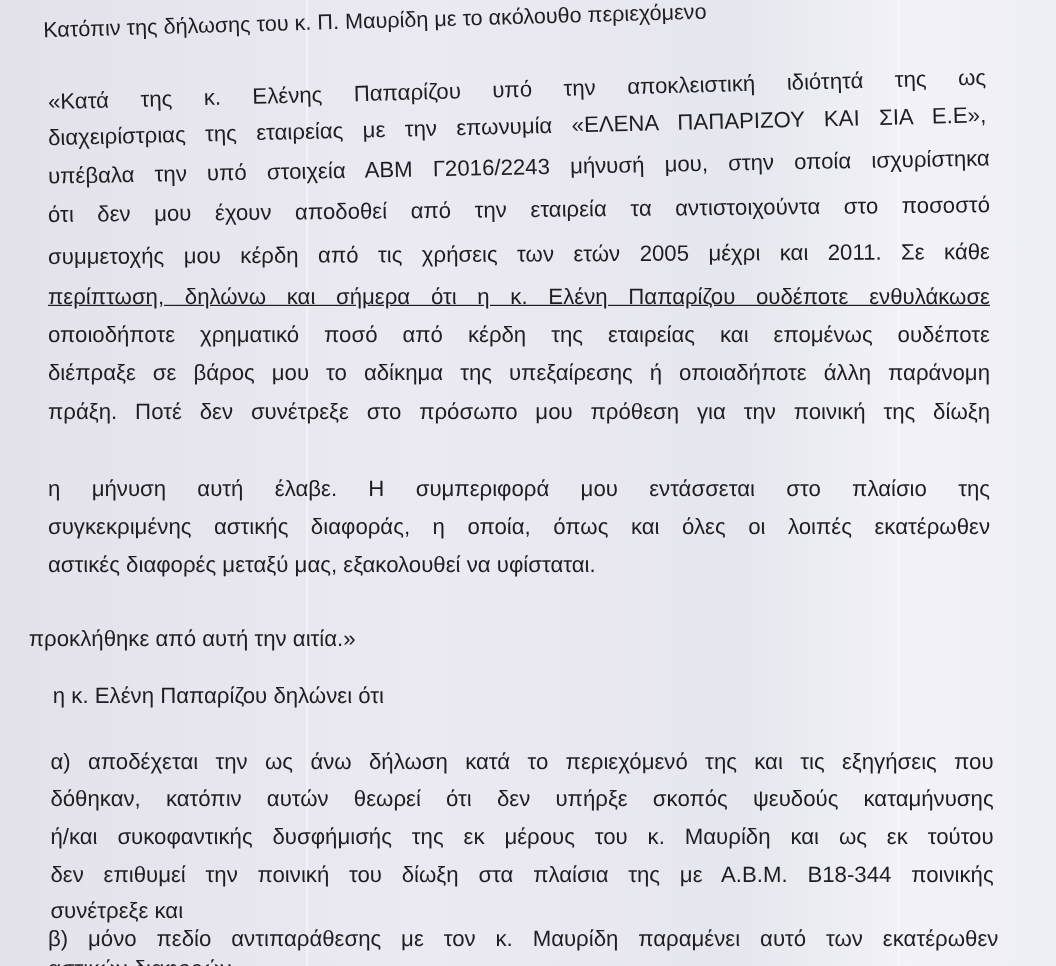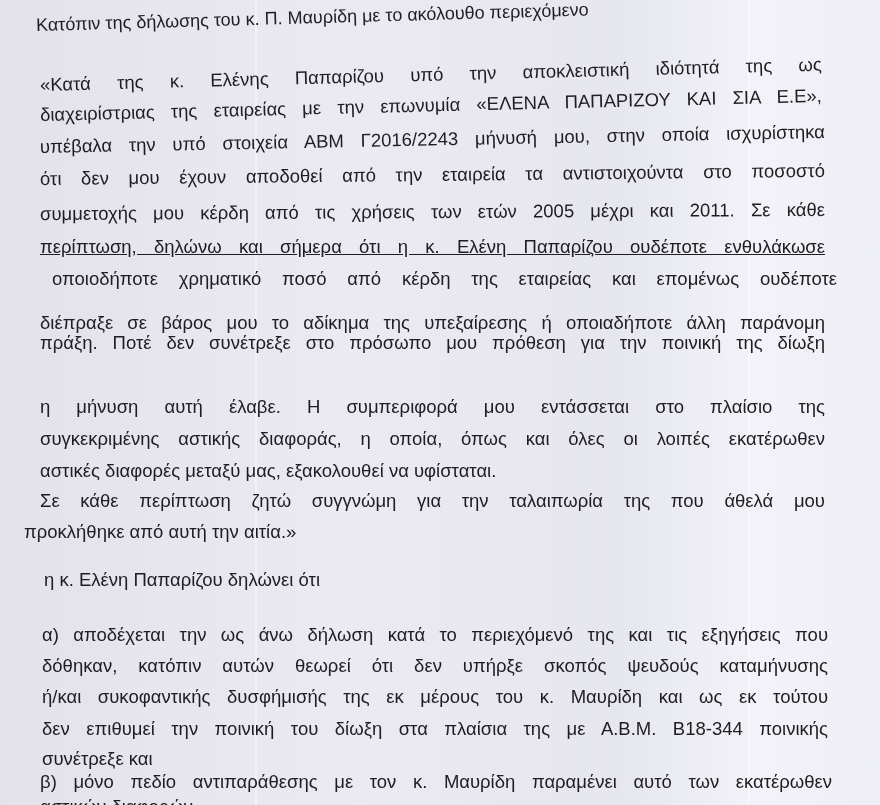--- a/index.html
+++ b/index.html
@@ -30,27 +30,26 @@
   <div class="fold" style="left:748px"></div>
 
   <div class="line heading" style="left:36px; top:14px; transform: rotate(-1.6deg);">Κατόπιν της δήλωσης του κ. Π. Μαυρίδη με το ακόλουθο περιεχόμενο</div>
 
   <div class="line justify" style="left:40px; top:74px; width:782px; transform: rotate(-1.5deg);">«Κατά της κ. Ελένης Παπαρίζου υπό την αποκλειστική ιδιότητά της ως</div>
   <div class="line justify" style="left:40px; top:104px; width:782px; transform: rotate(-1.4deg);">διαχειρίστριας της εταιρείας με την επωνυμία «ΕΛΕΝΑ ΠΑΠΑΡΙΖΟΥ ΚΑΙ ΣΙΑ Ε.Ε»,</div>
   <div class="line justify" style="left:40px; top:136px; width:785px; transform: rotate(-1.1deg);">υπέβαλα την υπό στοιχεία ΑΒΜ Γ2016/2243 μήνυσή μου, στην οποία ισχυρίστηκα</div>
   <div class="line justify" style="left:40px; top:168px; width:785px; transform: rotate(-0.6deg);">ότι δεν μου έχουν αποδοθεί από την εταιρεία τα αντιστοιχούντα στο ποσοστό</div>
   <div class="line justify" style="left:40px; top:203px; width:785px; transform: rotate(-0.3deg);">συμμετοχής μου κέρδη από τις χρήσεις των ετών 2005 μέχρι και 2011. Σε κάθε</div>
   <div class="line justify" style="left:40px; top:236px; width:785px;text-decoration:underline;">περίπτωση, δηλώνω και σήμερα ότι η κ. Ελένη Παπαρίζου ουδέποτε ενθυλάκωσε</div>
-  <div class="line justify" style="left:40px; top:268px; width:785px;margin-left:12px;">οποιοδήποτε χρηματικό ποσό από κέρδη της εταιρείας και επομένως ουδέποτε</div>
-  <div class="line justify" style="left:40px; top:300px; width:785px;margin-top:12px;">διέπραξε σε βάρος μου το αδίκημα της υπεξαίρεσης ή οποιαδήποτε άλλη παράνομη</div>
+  <div class="line justify" style="left:40px; top:268px; width:785px;">οποιοδήποτε χρηματικό ποσό από κέρδη της εταιρείας και επομένως ουδέποτε</div>
+  <div class="line justify" style="left:40px; top:300px; width:785px;">διέπραξε σε βάρος μου το αδίκημα της υπεξαίρεσης ή οποιαδήποτε άλλη παράνομη</div>
   <div class="line justify" style="left:40px; top:332px; width:785px;">πράξη. Ποτέ δεν συνέτρεξε στο πρόσωπο μου πρόθεση για την ποινική της δίωξη</div>
   <div class="line justify" style="left:40px; top:428px; width:785px;">συγκεκριμένης αστικής διαφοράς, η οποία, όπως και όλες οι λοιπές εκατέρωθεν</div>
   <div class="line justify" style="left:40px; top:396px; width:785px;">η μήνυση αυτή έλαβε. Η συμπεριφορά μου εντάσσεται στο πλαίσιο της</div>
   <div class="line" style="left:40px; top:460px;">αστικές διαφορές μεταξύ μας, εξακολουθεί να υφίσταται.</div>
-  <div class="line justify" style="left:40px; top:490px; width:785px;">Σε κάθε περίπτωση ζητώ συγγνώμη για την ταλαιπωρία της που άθελά μου</div>
   <div class="line" style="left:24px; top:521px;">προκλήθηκε από αυτή την αιτία.»</div>
 
   <div class="line" style="left:44px; top:569px;">η κ. Ελένη Παπαρίζου δηλώνει ότι</div>
 
   <div class="line justify" style="left:42px; top:624px; width:786px;">α) αποδέχεται την ως άνω δήλωση κατά το περιεχόμενό της και τις εξηγήσεις που</div>
   <div class="line justify" style="left:42px; top:655px; width:786px;">δόθηκαν, κατόπιν αυτών θεωρεί ότι δεν υπήρξε σκοπός ψευδούς καταμήνυσης</div>
   <div class="line justify" style="left:42px; top:686px; width:786px;">ή/και συκοφαντικής δυσφήμισής της εκ μέρους του κ. Μαυρίδη και ως εκ τούτου</div>
   <div class="line justify" style="left:42px; top:718px; width:786px;">δεν επιθυμεί την ποινική του δίωξη στα πλαίσια της με Α.Β.Μ. Β18-344 ποινικής</div>
   <div class="line" style="left:42px; top:748px;">συνέτρεξε και</div>
   <div class="line justify" style="left:40px; top:775px; width:792px; transform: translateY(-4px);">β) μόνο πεδίο αντιπαράθεσης με τον κ. Μαυρίδη παραμένει αυτό των εκατέρωθεν</div>

